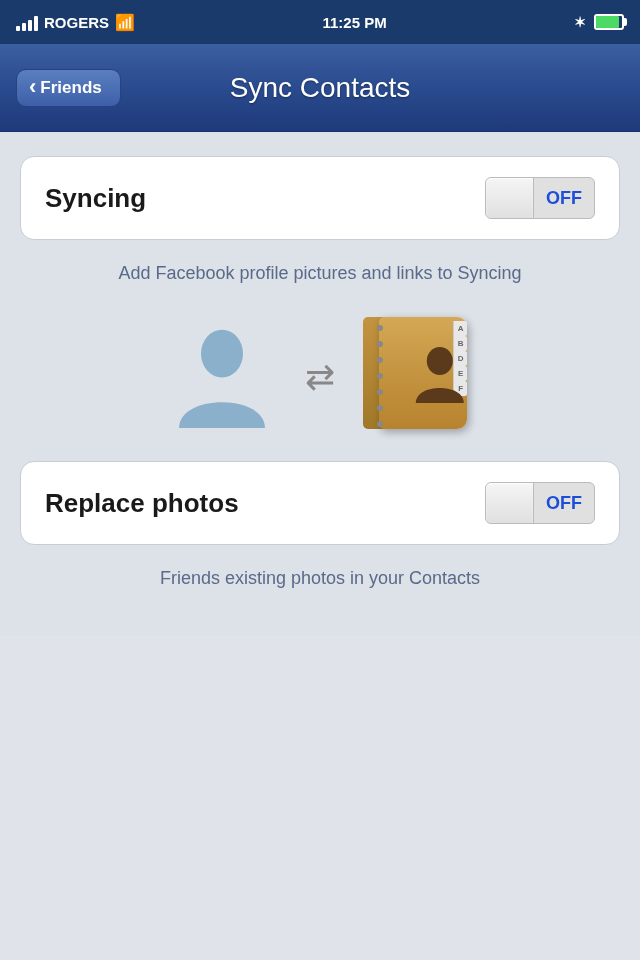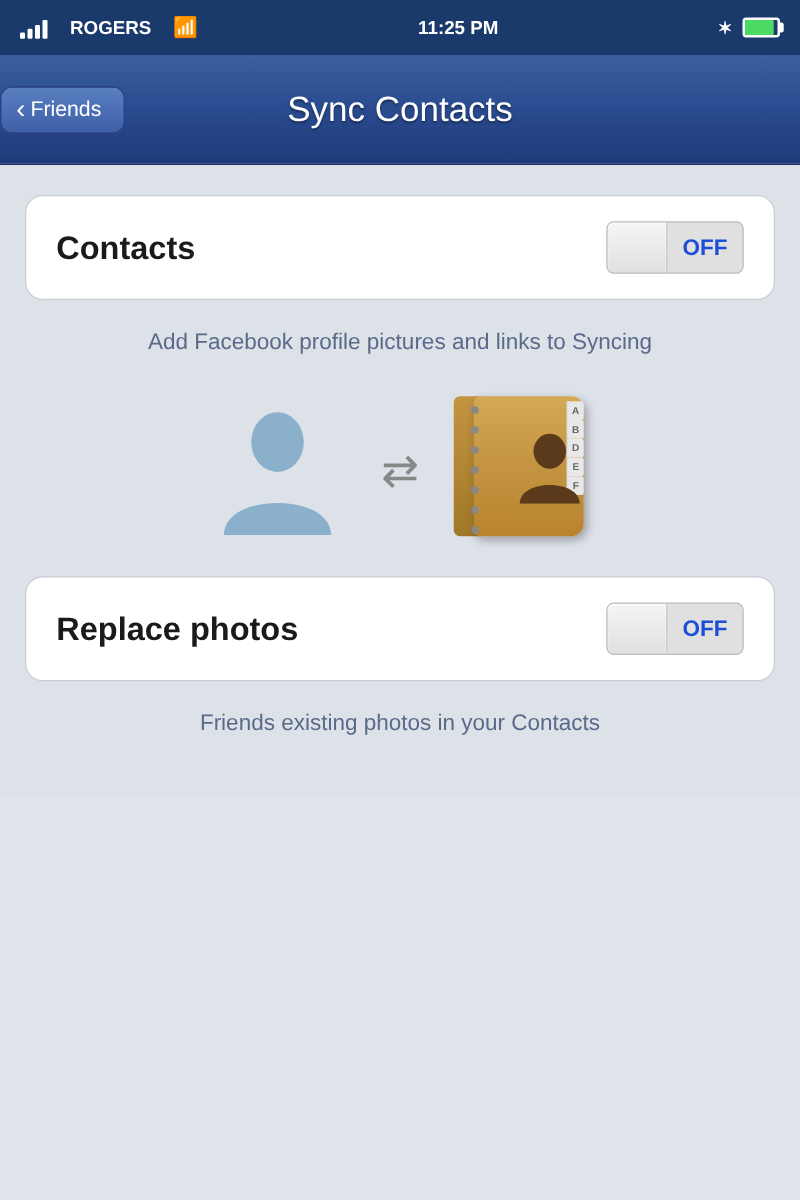--- a/index.html
+++ b/index.html
@@ -22,21 +22,21 @@
       justify-content: space-between;
       padding: 0 16px;
       color: white;
       font-size: 15px;
       font-weight: bold;
     }
 
     .status-left {
       display: flex;
       align-items: center;
-      gap: 18px;
+      gap: 6px;
     }
 
     .signal-bars {
       display: flex;
       align-items: flex-end;
       gap: 2px;
       height: 18px;
     }
 
     .signal-bar {
@@ -95,28 +95,28 @@
       background: linear-gradient(180deg, #3b5fa0 0%, #2a4b8f 50%, #1e3a7a 100%);
       display: flex;
       align-items: center;
       justify-content: center;
       position: relative;
       border-bottom: 1px solid #1a2f6a;
     }
 
     .nav-back-button {
       position: absolute;
-      left: 0;
+      left: 16px;
       background: linear-gradient(180deg, #5a7fc0 0%, #3d5fa8 100%);
       border: 1px solid #2a4080;
       border-radius: 10px;
       padding: 8px 18px 8px 12px;
       color: white;
       font-size: 17px;
-      font-weight: normal;
+      font-weight: bold;
       cursor: pointer;
       display: flex;
       align-items: center;
       gap: 4px;
     }
 
     .nav-back-button::before {
       content: '‹';
       font-size: 22px;
       line-height: 1;
@@ -317,21 +317,21 @@
 
 <div class="nav-bar">
   <button class="nav-back-button">Friends</button>
   <span class="nav-title">Sync Contacts</span>
 </div>
 
 <div class="main-content">
 
   <div class="settings-card">
     <div class="settings-row">
-      <span class="settings-label">Contacts</span>
+      <span class="settings-label">Syncing</span>
       <div class="toggle-switch">
         <div class="toggle-knob"></div>
         <span class="toggle-label">OFF</span>
       </div>
     </div>
   </div>
 
   <div class="description-section">
     <span class="description-text">Add Facebook profile pictures and links to Syncing</span>
   </div>

